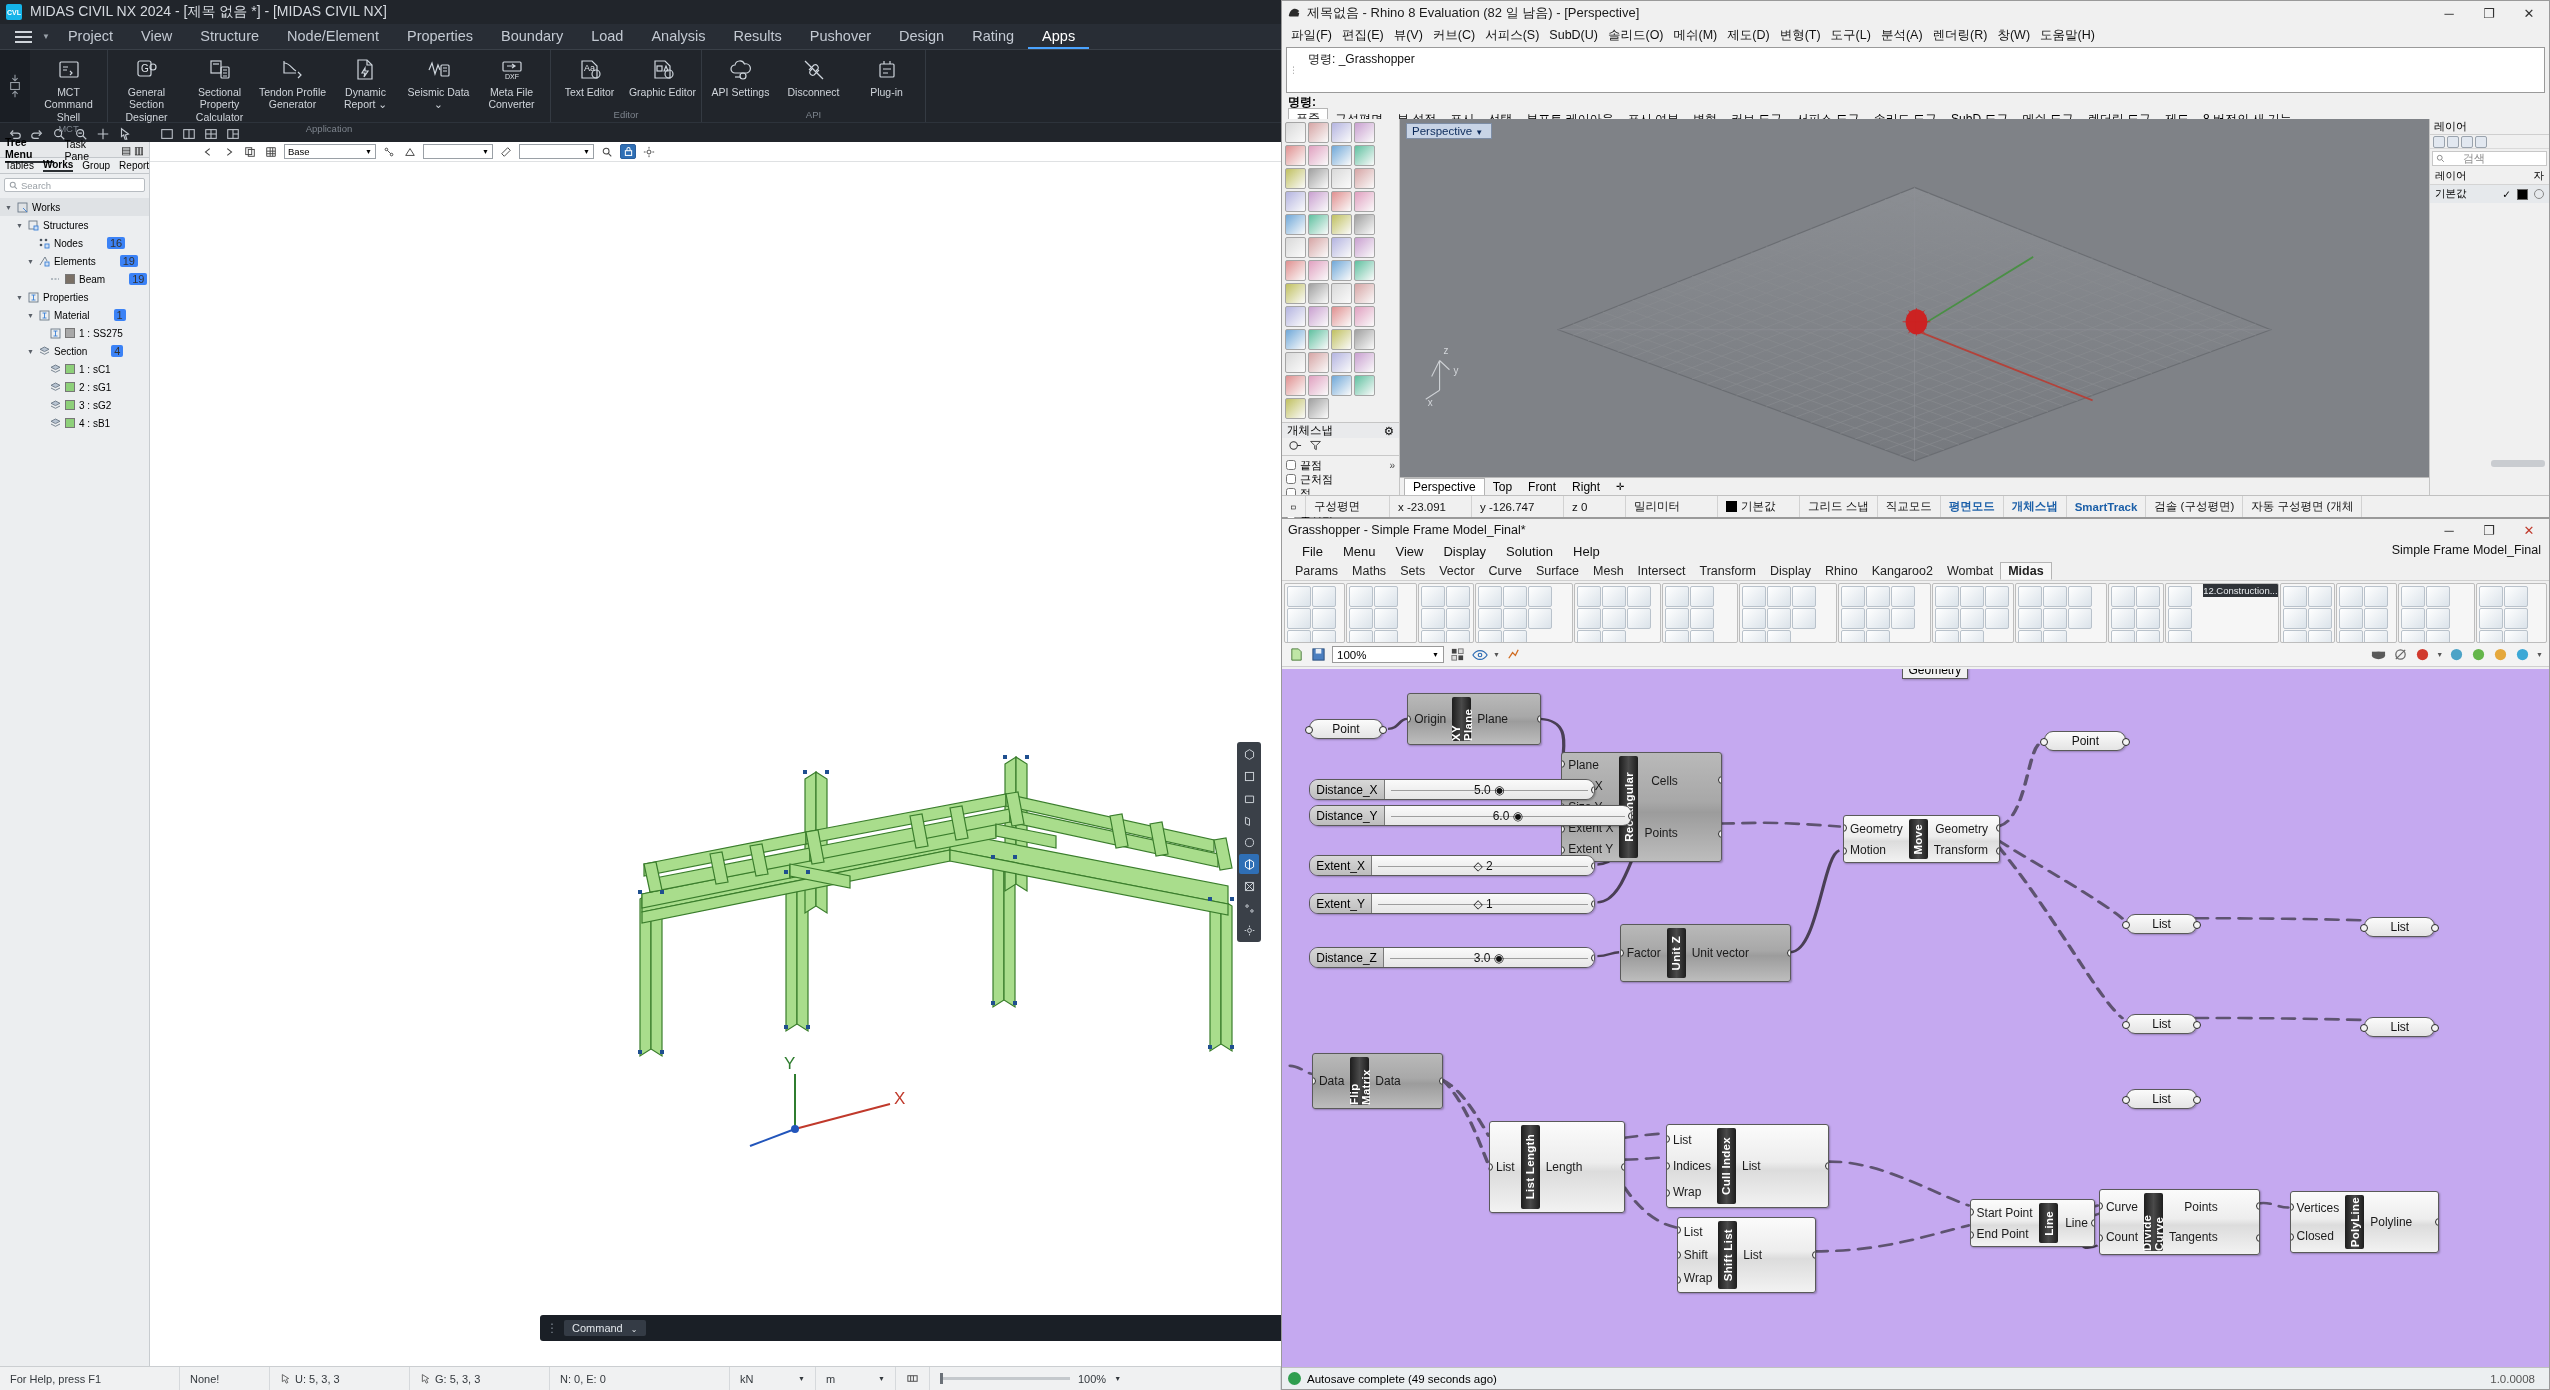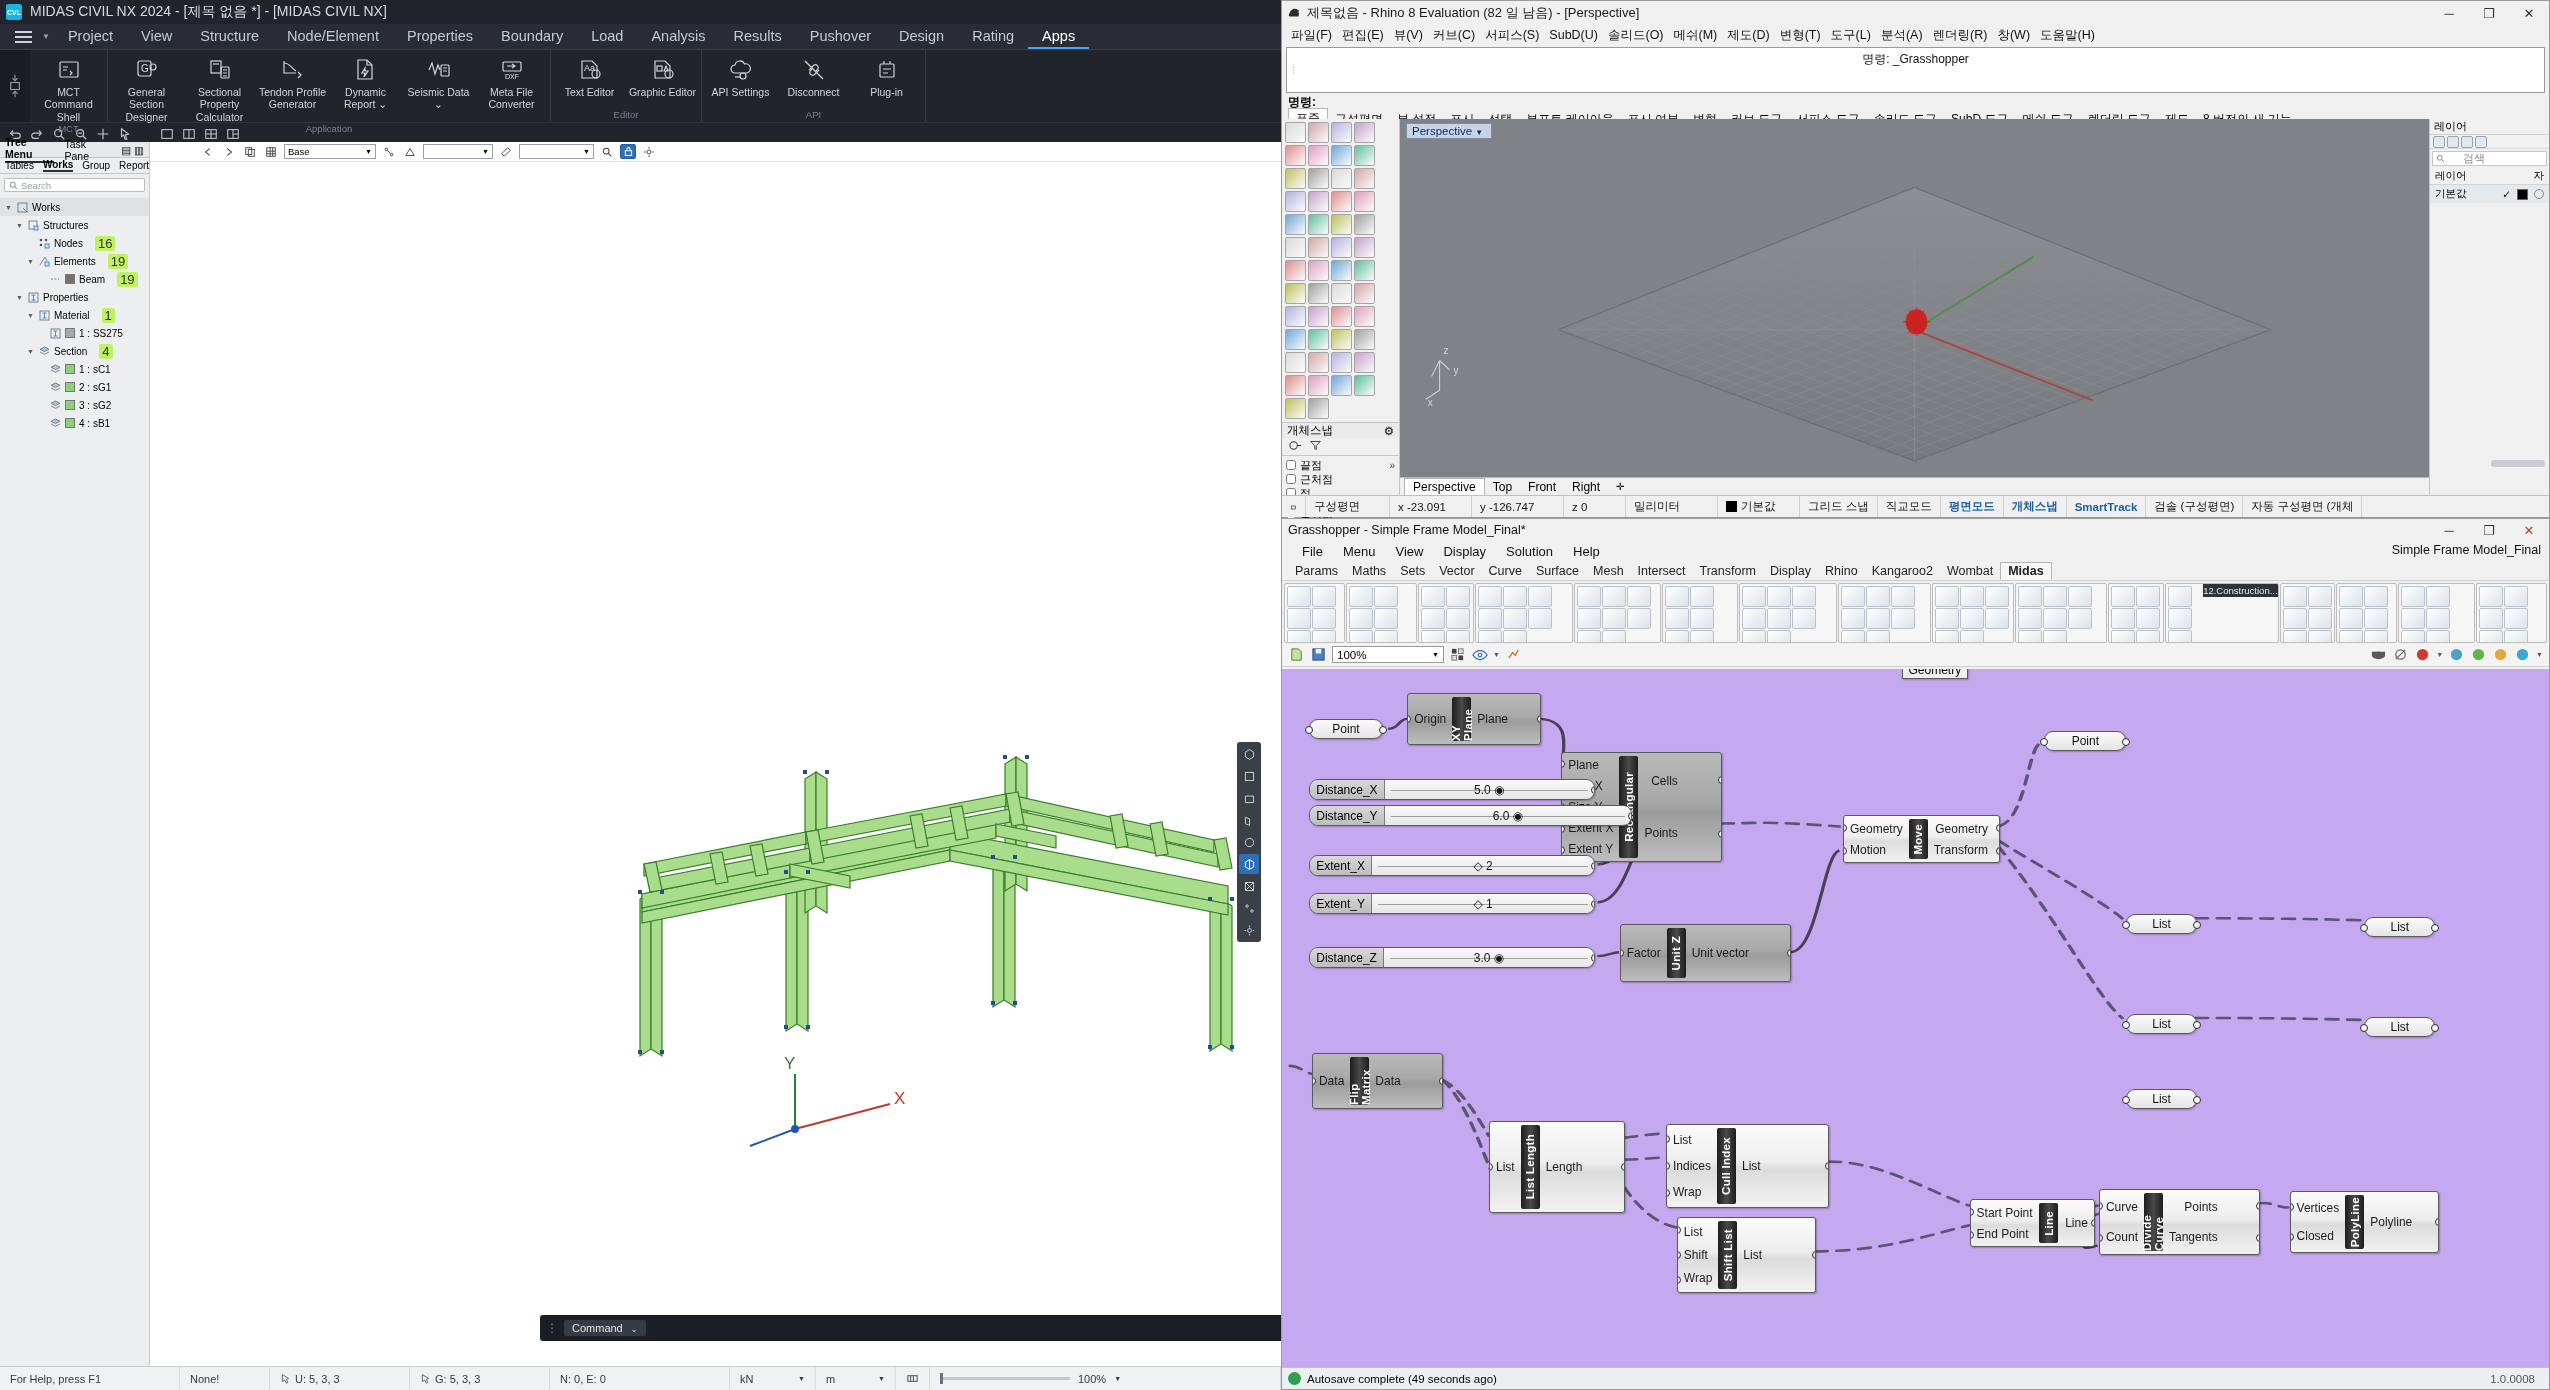--- a/index.html
+++ b/index.html
@@ -51,21 +51,21 @@
   .tree-subtabs .on { font-weight:bold; border-bottom:2px solid #2b2f33; }
   .tree-search { margin:4px; height:14px; background:#fff; border:1px solid #b7bcc1; border-radius:2px;
       display:flex; align-items:center; padding:0 4px; font-size:9.5px; color:#9aa0a6; gap:3px;}
   .tree-list { flex:1; font-size:10px; padding-top:2px; }
   .tnode { display:flex; align-items:center; height:18px; gap:4px; white-space:nowrap; }
   .tnode.sel { background:#dfe2e5; }
   .caret { width:9px; font-size:7px; color:#5a6068; text-align:center;}
   .tico { width:11px; height:11px; display:inline-flex; align-items:center; justify-content:center; }
   .tico svg { width:11px; height:11px; }
   .swatch { width:10px; height:10px; border:1px solid #777; }
-  .cnt { background:#bef264; border-radius:2px; font-size:13px; padding:0 3px; margin-left:8px; color:#333;}
+  .cnt { background:#3b82f6; border-radius:2px; font-size:11px; padding:0 3px; margin-left:20px; color:#333;}
 
   .midas-main { flex:1; position:relative; background:#fff; }
   .model-toolbar { height:20px; display:flex; align-items:center; gap:5px; padding-left:50px;
       border-bottom:1px solid #dfe1e3; font-size:10px;}
   .mt-sel { height:15px; border:1px solid #9aa0a6; background:#fff; font-size:9.5px;
       display:flex; align-items:center; padding:0 3px; justify-content:space-between;}
   .mt-btn { width:16px; height:15px; border:1px solid transparent; display:flex; align-items:center;
       justify-content:center; color:#555;}
   .mt-btn.hl { background:#2f6fb5; color:#fff; border-color:#2a5f9e; border-radius:2px;}
   .viewport { position:absolute; top:20px; left:0; right:0; bottom:0; background:#fff; overflow:hidden;}
@@ -83,21 +83,21 @@
 
   
   #rhino { position:absolute; left:1281px; top:0; width:1269px; height:518px;
       background:#f0f0f0; border:1px solid #9a9a9a; }
   .rh-title { height:24px; display:flex; align-items:center; font-size:13px; color:#1a1a1a; padding-left:5px; gap:6px;}
   .rh-winbtns { margin-left:auto; display:flex; }
   .rh-winbtn { width:40px; height:24px; display:flex; align-items:center; justify-content:center; font-size:13px; color:#333;}
   .rh-menu { height:20px; display:flex; align-items:center; font-size:12.5px; color:#111; padding-left:4px; gap:0;}
   .rh-menu span { padding:0 5px; }
   .rh-cmd { margin:2px 4px 0 4px; height:46px; border:1px solid #9a9a9a; background:#fff; position:relative;}
-  .rh-cmdline { font-size:12px; padding:3px 9px; color:#111;text-align:center;}
+  .rh-cmdline { font-size:12px; padding:3px 21px; color:#111;}
   .rh-tabs { height:18px; display:flex; align-items:flex-end; font-size:12px; padding-left:6px; gap:0;
       border-bottom:1px solid #b5b5b5;}
   .rh-tabs span { padding:1px 7px; white-space:nowrap; }
   .rh-tabs span.on { background:#fff; border:1px solid #b5b5b5; border-bottom:1px solid #fff; }
   .rh-icontb { height:20px; display:flex; align-items:center; gap:1px; padding-left:6px; border-bottom:1px solid #cfcfcf;}
   .ri { width:16px; height:16px; border-radius:2px; }
   .rh-work { position:absolute; top:118px; left:0; right:0; bottom:22px; display:flex; }
   .rh-tools { width:118px; border-right:1px solid #c5c5c5; display:flex; flex-direction:column; background:#f0f0f0;}
   .rh-toolgrid { display:flex; flex-wrap:wrap; padding:2px; }
   .rh-toolgrid .ri { width:21px; height:21px; margin:1px; border:1px solid transparent;}

